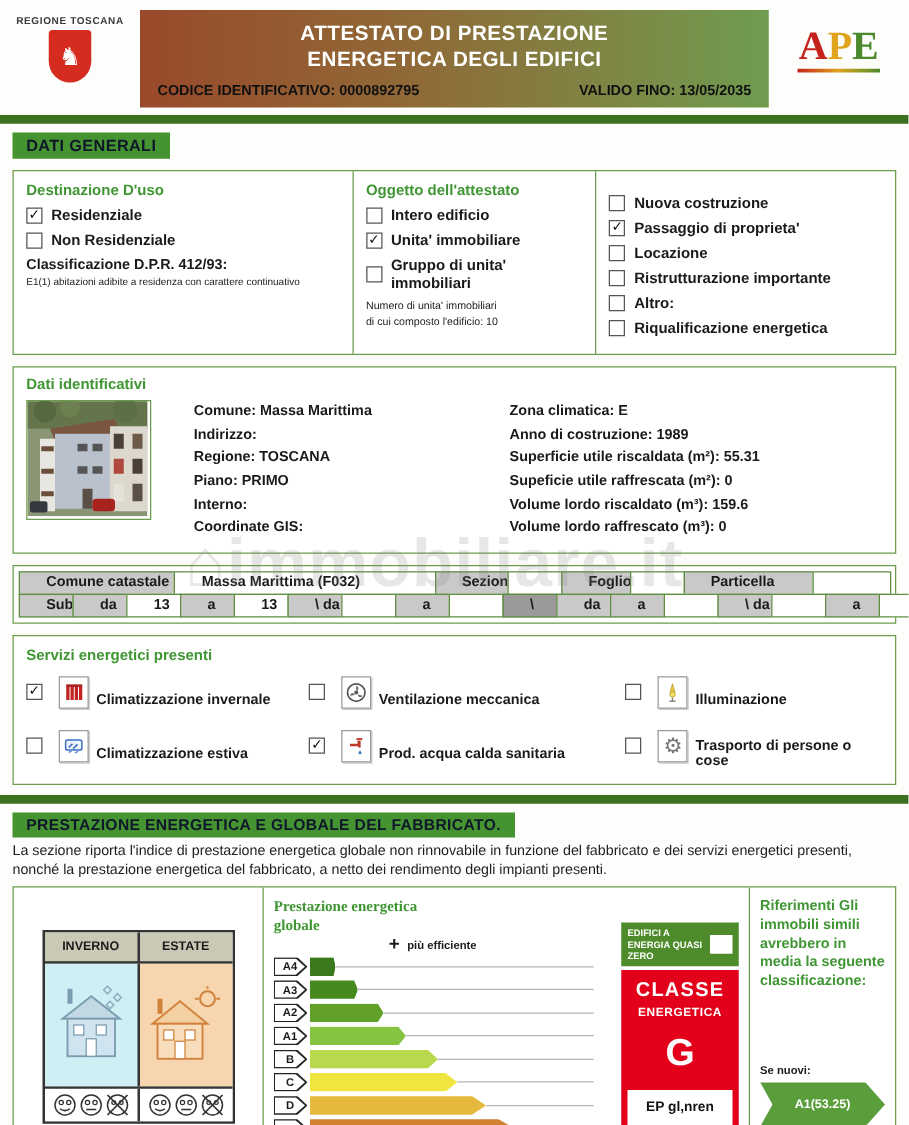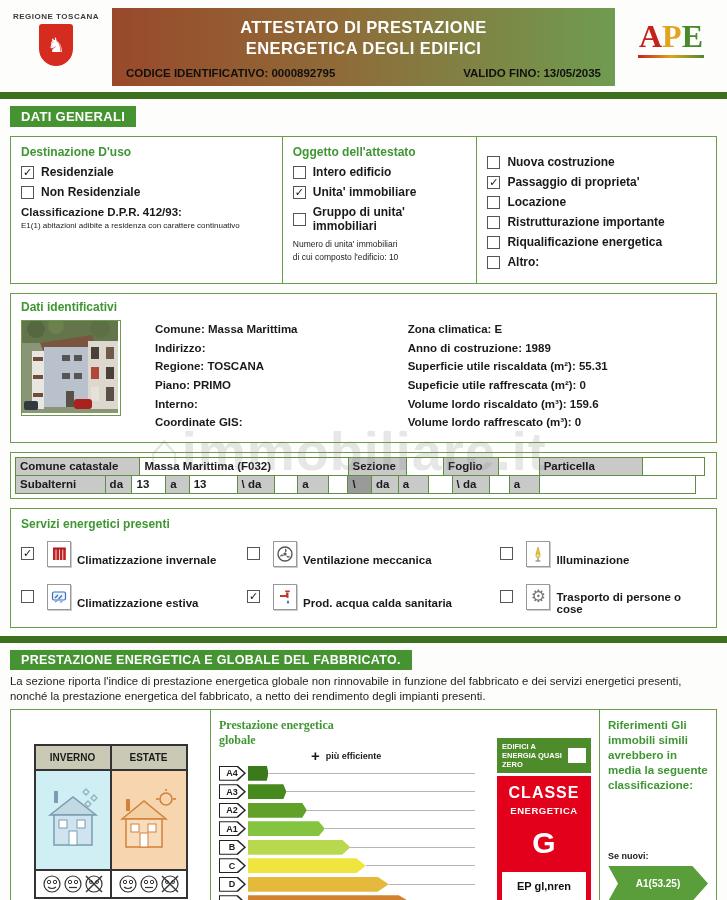--- a/index.html
+++ b/index.html
@@ -14,21 +14,21 @@
   .banner{flex:1;height:78px;background:linear-gradient(90deg,#99492a 0%,#8f6b38 45%,#6f9c50 100%);
           display:flex;flex-direction:column;justify-content:space-between;}
   .banner-title{color:#fff;font-weight:bold;font-size:16.5px;text-align:center;line-height:1.3;padding-top:9px;letter-spacing:.4px;}
   .banner-codes{display:flex;justify-content:space-between;padding:0 14px 7px 14px;font-size:11.5px;font-weight:bold;color:#101010;}
   .logo-ape{width:96px;text-align:center;padding-top:12px;}
   .ape-word{font-family:"Liberation Serif","DejaVu Serif",serif;font-weight:bold;font-size:32px;line-height:1;}
   .ape-a{color:#c4231b;} .ape-p{color:#e0a41e;} .ape-e{color:#4a8a2c;}
   .ape-bar{width:66px;height:3px;margin:3px auto 0;background:linear-gradient(90deg,#c4231b,#e0a41e,#4a8a2c);}
   .greenbar{height:7px;background:#3c701f;margin-top:6px;}
   
-  .seclabel{display:inline-block;background:#459331;color:#ffffff;font-weight:bold;font-size:13px;
+  .seclabel{display:inline-block;background:#459331;color:#0f172a;font-weight:bold;font-size:13px;
             padding:3px 11px;margin:7px 0 0 10px;letter-spacing:.3px;}
   
   .gbox{margin:9px 10px 0 10px;border:1px solid #6a9c4a;background:#fff;}
   .gtitle{color:#3f9633;font-weight:bold;font-size:12px;}
   
   .box1{display:flex;}
   .box1 .col{padding:8px 10px;}
   .box1 .c1{width:39%;border-right:1px solid #6a9c4a;}
   .box1 .c2{width:27%;border-right:1px solid #6a9c4a;}
   .box1 .c3{width:34%;padding-top:12px;}
@@ -43,21 +43,21 @@
   .box2-flex{display:flex;margin-top:6px;gap:14px;}
   .photo{width:98px;height:94px;border:1px solid #6a9c4a;flex:none;}
   .idcol{font-size:11.5px;font-weight:bold;line-height:1.62;}
   .idcol.a{flex:1;padding-left:20px;}
   .idcol.b{flex:1.25;}
   .idcol span{display:block;}
   
   .box3{padding:4px;}
   .crow{display:flex;}
   .crow+.crow{margin-top:-1px;}
-  .cc{border:1px solid #5d8f3e;height:19px;display:flex;align-items:center;padding:0 4px;
+  .cc{border:1px solid #5d8f3e;height:19px;display:flex;align-items:center;padding:0 21px;
       font-size:11.5px;font-weight:bold;box-sizing:border-box;margin-right:-1px;white-space:nowrap;overflow:hidden;}
   .lab{background:#c9c9c9;} .val{background:#fff;} .dark{background:#9a9a9a;}
   
   .box4{padding:8px 10px 12px 10px;}
   .svc-grid{display:grid;grid-template-columns:33% 37% 30%;row-gap:12px;margin-top:10px;}
   .svc{display:flex;align-items:center;gap:6px;}
   .icon-box{width:22px;height:24px;border:1px solid #999;background:#fff;flex:none;
             display:flex;align-items:center;justify-content:center;box-shadow:1px 1px 0 #ccc;}
   .svc .cb-label{font-size:11.5px;margin-top:12px;}
   .gear-glyph{font-size:17px;color:#777;line-height:1;}
@@ -190,25 +190,25 @@
       <div class="chk-row">
         <span class="cb"></span>
         <span class="cb-label">Locazione</span>
       </div>
       <div class="chk-row">
         <span class="cb"></span>
         <span class="cb-label">Ristrutturazione importante</span>
       </div>
       <div class="chk-row">
         <span class="cb"></span>
+        <span class="cb-label">Altro:</span>
+      </div>
+      <div class="chk-row">
+        <span class="cb"></span>
         <span class="cb-label">Riqualificazione energetica</span>
-      </div>
-      <div class="chk-row">
-        <span class="cb"></span>
-        <span class="cb-label">Altro:</span>
       </div>
     </div>
   </div>
 
   
   <div class="gbox box2">
     <div class="gtitle">Dati identificativi</div>
     <div class="box2-flex">
       <div class="photo">
         <svg width="96" height="92" viewBox="0 0 96 92">

